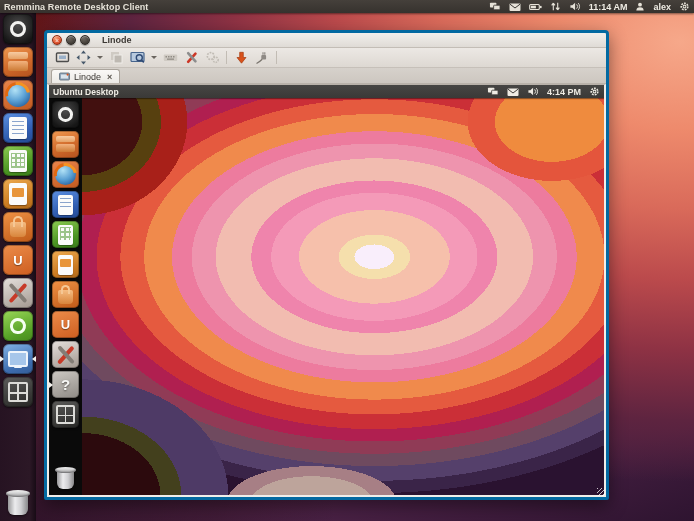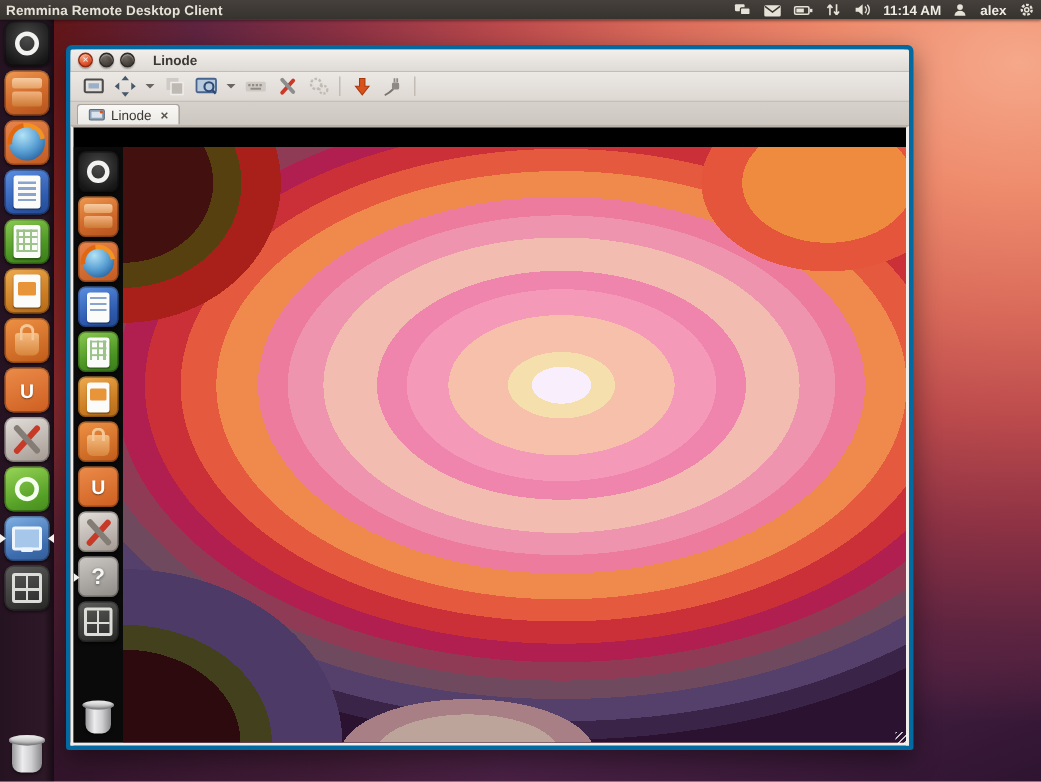--- a/index.html
+++ b/index.html
@@ -392,20 +392,42 @@
             <circle cx="8.6" cy="2.6" r="1.1" fill="#d9541c"></circle>
           </svg>
         <span>Linode</span>
         <span class="tab-close">×</span>
       </div>
     </div>
 
     <div class="viewport">
       <div class="remote-desktop">
 
+        <div class="remote-panel">
+          <span>Ubuntu Desktop</span>
+          <div class="panel-right">
+            <svg width="12" height="11" viewBox="0 0 12 12">
+                <rect x="0.5" y="2" width="7" height="5" rx="0.8" fill="#efece4"></rect>
+                <rect x="4.5" y="4.6" width="7" height="5" rx="0.8" fill="#efece4" stroke="#403e3c" stroke-width="0.9"></rect>
+              </svg>
+            <svg width="12" height="10" viewBox="0 0 12 10">
+                <rect x="0.5" y="1.5" width="11" height="7.5" rx="1" fill="#efece4"></rect>
+                <path d="M1 2.2 L6 6 L11 2.2" stroke="#403e3c" stroke-width="1" fill="none"></path>
+              </svg>
+            <svg width="12" height="11" viewBox="0 0 12 12">
+                <path d="M1 4.6 h2.1 L6.1 2 v8 L3.1 7.4 H1 z" fill="#efece4"></path>
+                <path d="M7.8 3.6 a3.4 3.4 0 0 1 0 4.8 M9.5 2.3 a5.4 5.4 0 0 1 0 7.4" stroke="#efece4" stroke-width="1" fill="none"></path>
+              </svg>
+            <span class="ptime">4:14 PM</span>
+            <svg width="11" height="11" viewBox="0 0 12 12">
+                <circle cx="6" cy="6" r="3.6" fill="none" stroke="#efece4" stroke-width="1.7" stroke-dasharray="2 1.2"></circle>
+                <circle cx="6" cy="6" r="1.5" fill="none" stroke="#efece4" stroke-width="1.1"></circle>
+              </svg>
+          </div>
+        </div>
 
         <div class="launcher remote-launcher">
 
         <div class="litem icon-dash-home">
 
               <span class="tile">
                 <span class="glyph"></span>
               </span>
 
             </div>

